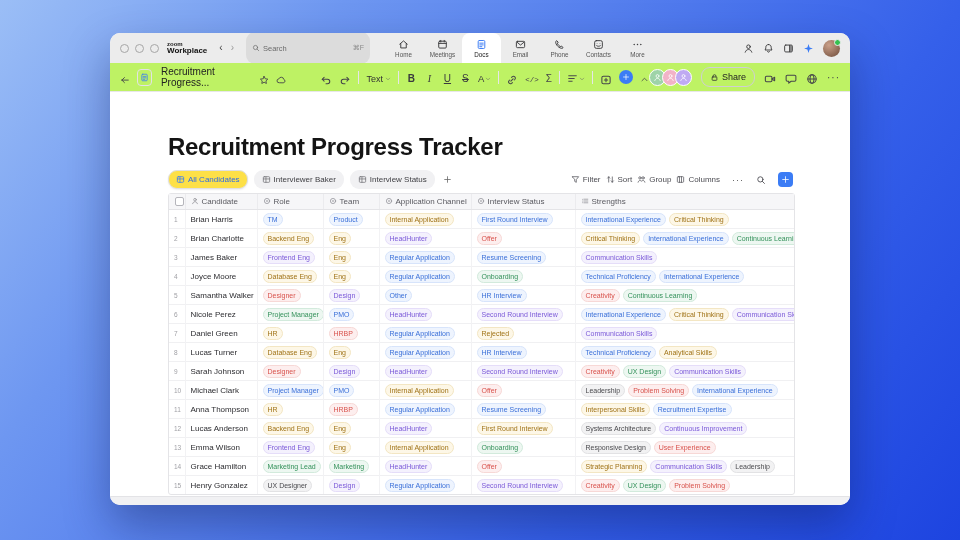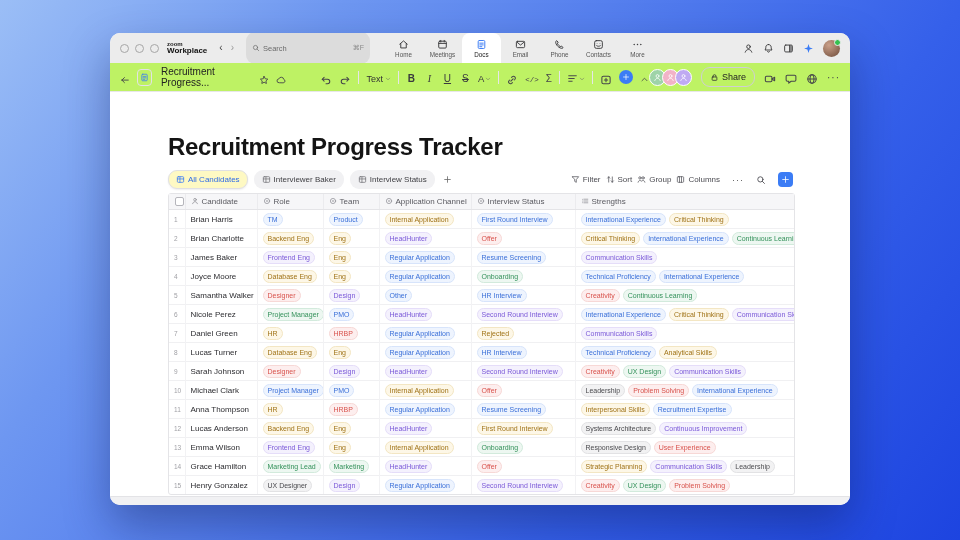--- a/index.html
+++ b/index.html
@@ -84,21 +84,21 @@
   .byline{display:flex;align-items:center;gap:4px;margin-top:6px;font-size:7.5px;color:#9a9aa0;}
   .bava{width:10px;height:10px;border-radius:50%;background:#6b4e3f;display:flex;align-items:center;justify-content:center;}
   .bava .ic{width:6px;height:6px;color:#fff;}
   .author{color:#3c3c40;font-weight:700;margin-right:5px;}
   .byline .ic.clk{width:8px;height:8px;color:#a0a0a6;}
 
   .viewrow{display:flex;align-items:center;margin-top:11px;gap:6px;}
   .vtab{height:17px;border-radius:9px;display:flex;align-items:center;gap:3px;padding:0 7px;font-size:8px;
     color:#3e3e42;background:#f1f1f3;border:1px solid transparent;}
   .vtab .ic{width:9px;height:9px;color:#77777c;}
-  .vtab.active{background:#fef9c3;border:1px solid #e0e0e3;color:#2e6be6;box-shadow:0 1px 2px rgba(0,0,0,.07);}
+  .vtab.active{background:#fde047;border:1px solid #e0e0e3;color:#2e6be6;box-shadow:0 1px 2px rgba(0,0,0,.07);}
   .vtab.active .ic{color:#3b7cf5;}
   .vplus{width:9px;height:9px;color:#666;margin-left:2px;}
   .vactions{margin-left:auto;display:flex;align-items:center;gap:12px;}
   .vact{display:flex;align-items:center;gap:3px;font-size:8px;color:#4c4c52;}
   .vact .ic{width:9px;height:9px;color:#5c5c62;}
   .vdots{font-size:9px;color:#555;letter-spacing:1px;}
   .vsearch{width:10px;height:10px;color:#4c4c52;}
   .vaddbtn{width:15px;height:15px;border-radius:4px;background:#3b7cf5;display:flex;align-items:center;
     justify-content:center;}
   .vaddbtn .ic{width:9px;height:9px;color:#fff;}

